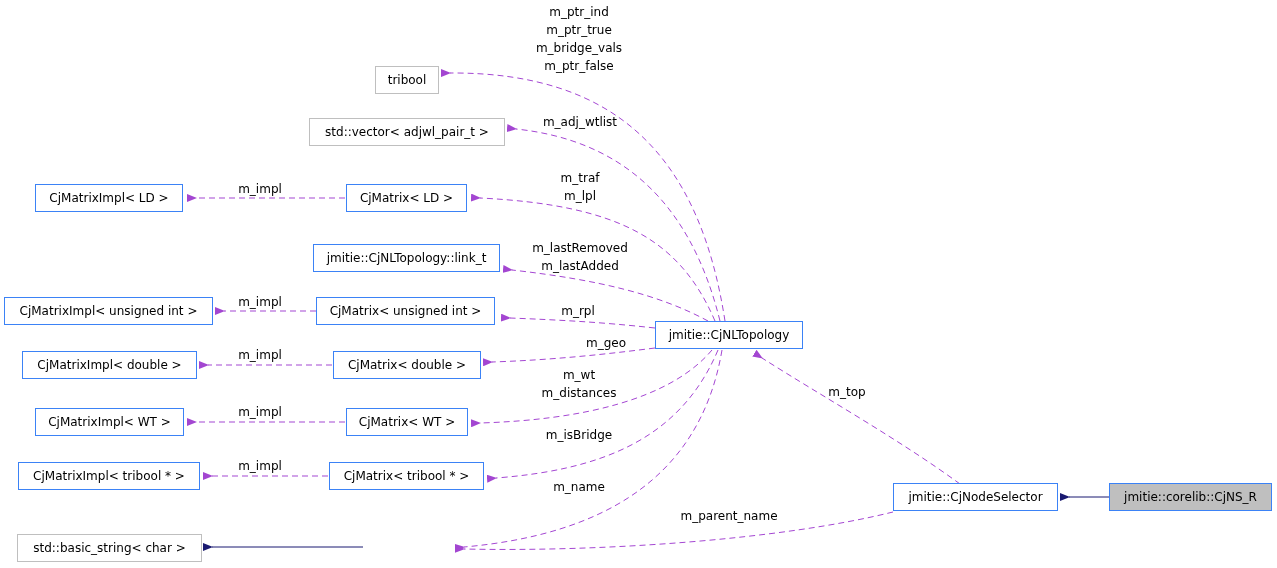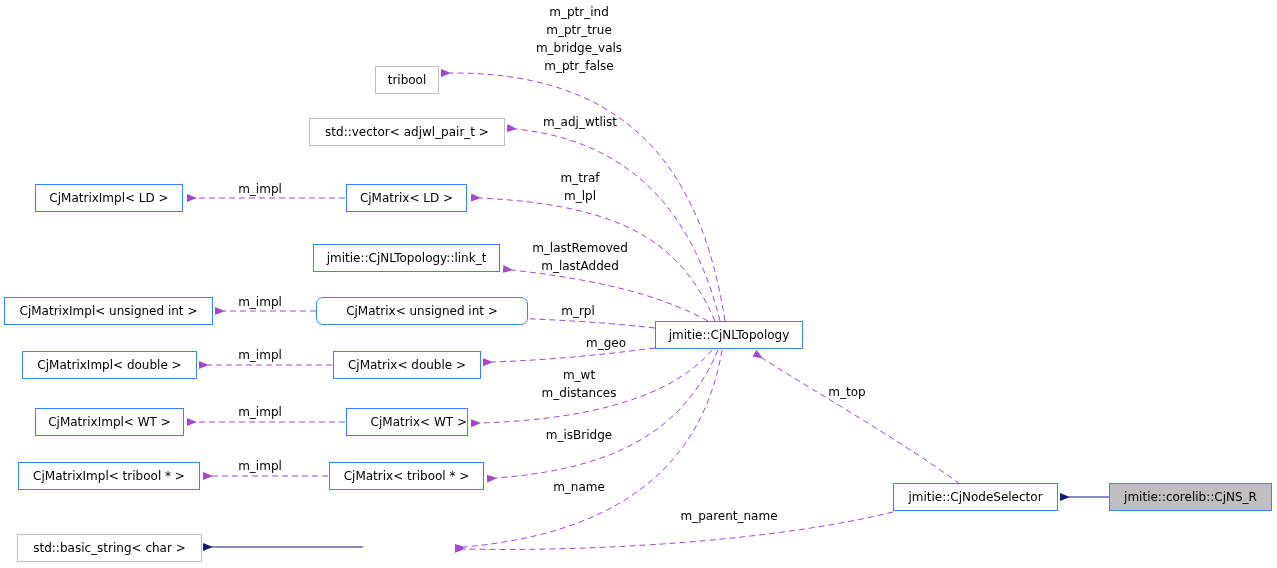--- a/index.html
+++ b/index.html
@@ -49,26 +49,26 @@
     <path d="M1109,497 L1069,497" marker-end="url(#an)"></path>
   </g>
 </svg>
 
 <div class="node ext" style="left:375px;top:66px;width:64px;">tribool</div>
 <div class="node ext" style="left:309px;top:118px;width:196px;">std::vector&lt; adjwl_pair_t &gt;</div>
 <div class="node" style="left:35px;top:184px;width:148px;">CjMatrixImpl&lt; LD &gt;</div>
 <div class="node" style="left:346px;top:184px;width:121px;">CjMatrix&lt; LD &gt;</div>
 <div class="node" style="left:313px;top:244px;width:187px;">jmitie::CjNLTopology::link_t</div>
 <div class="node" style="left:4px;top:297px;width:209px;">CjMatrixImpl&lt; unsigned int &gt;</div>
-<div class="node" style="left:316px;top:297px;width:212px;border-radius:7px;">CjMatrix&lt; unsigned int &gt;</div>
+<div class="node" style="left:316px;top:297px;width:179px;">CjMatrix&lt; unsigned int &gt;</div>
 <div class="node" style="left:655px;top:321px;width:148px;">jmitie::CjNLTopology</div>
 <div class="node" style="left:22px;top:351px;width:175px;">CjMatrixImpl&lt; double &gt;</div>
 <div class="node" style="left:333px;top:351px;width:148px;">CjMatrix&lt; double &gt;</div>
 <div class="node" style="left:35px;top:408px;width:149px;">CjMatrixImpl&lt; WT &gt;</div>
-<div class="node" style="left:346px;top:408px;width:122px;text-align:right;">CjMatrix&lt; WT &gt;</div>
+<div class="node" style="left:346px;top:408px;width:122px;">CjMatrix&lt; WT &gt;</div>
 <div class="node" style="left:18px;top:462px;width:182px;">CjMatrixImpl&lt; tribool * &gt;</div>
 <div class="node" style="left:329px;top:462px;width:155px;">CjMatrix&lt; tribool * &gt;</div>
 <div class="node" style="left:893px;top:483px;width:165px;">jmitie::CjNodeSelector</div>
 <div class="node self" style="left:1109px;top:483px;width:163px;">jmitie::corelib::CjNS_R</div>
 <div class="node ext" style="left:17px;top:534px;width:185px;">std::basic_string&lt; char &gt;</div>
 <div class="node ext" style="left:363px;top:534px;width:88px;margin-top:44px;">std::string</div>
 
 <div class="lbl" style="left:579px;top:3px;">
   <div>m_ptr_ind</div>
   <div>m_ptr_true</div>

